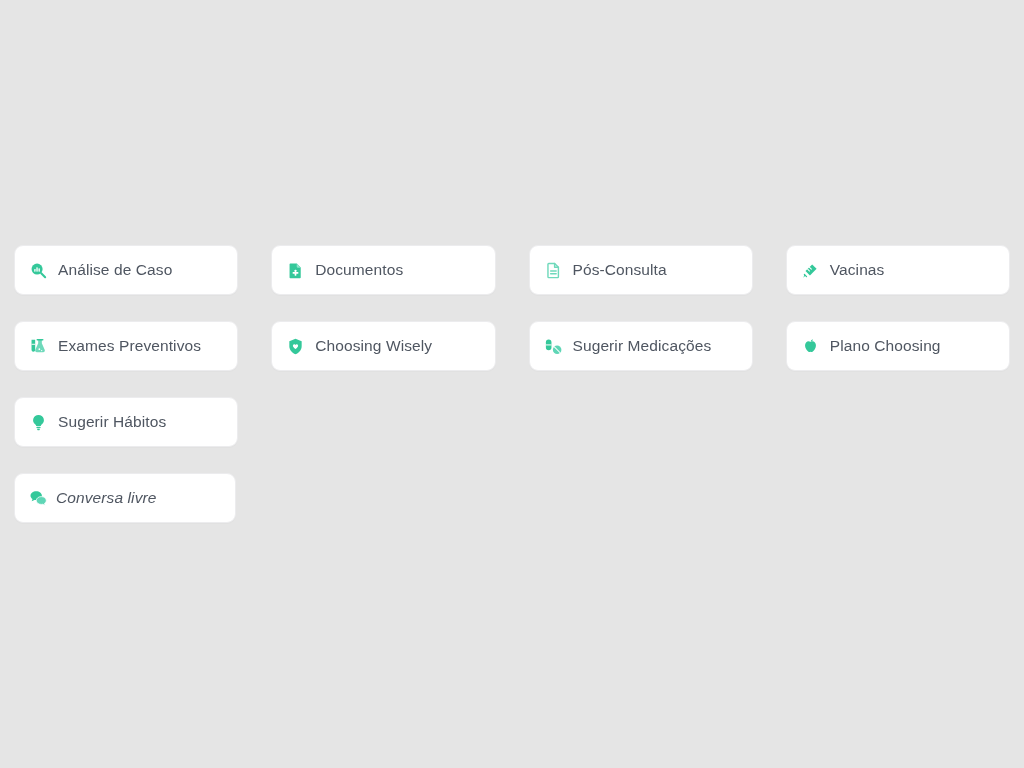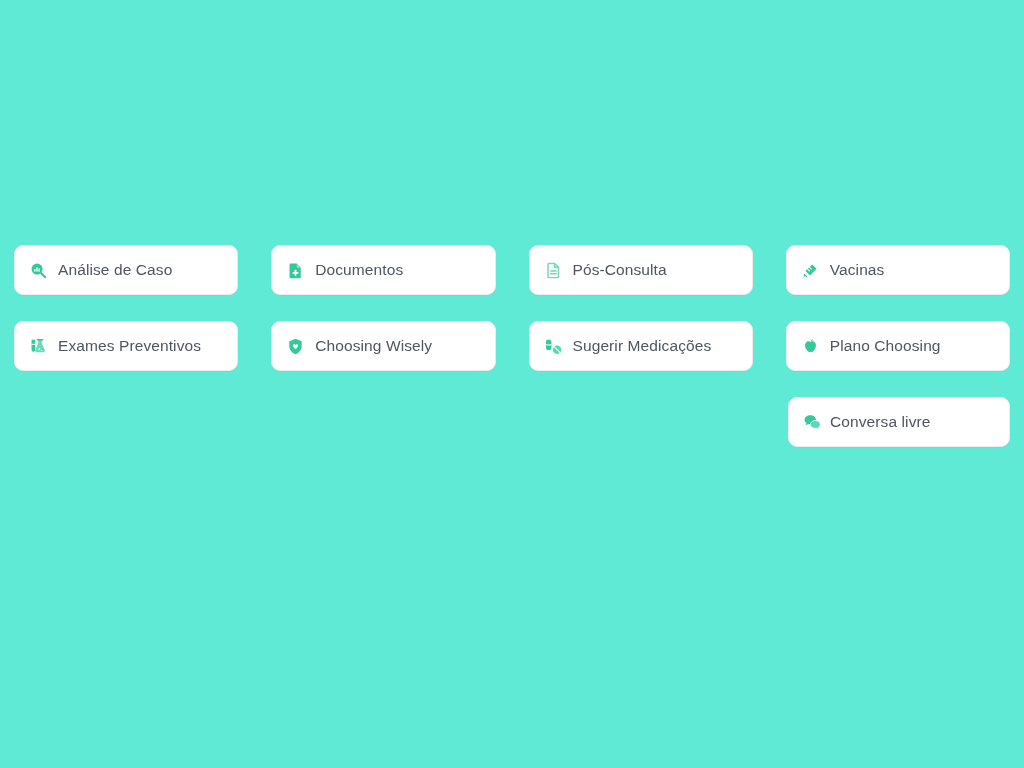--- a/index.html
+++ b/index.html
@@ -12,21 +12,21 @@
     overflow: hidden;
   }
 
   #app {
     width: 1024px;
     height: 768px;
     display: flex;
     flex-direction: column;
     align-items: center;
     justify-content: flex-start;
-    background: #5eead4;
+    background: #e5e5e5;
   }
 
   .spacer-top { height: 245px; flex: 0 0 auto; }
 
   .action-grid {
     width: 996px;
     display: grid;
     grid-template-columns: repeat(4, 1fr);
     column-gap: 33px;
     row-gap: 26px;
@@ -61,22 +61,23 @@
     font-size: 15.5px;
     line-height: 1;
     color: #4f5661;
     letter-spacing: 0.1px;
     white-space: nowrap;
   }
 
   .freechat-row {
     width: 996px;
     display: flex;
-    justify-content: flex-end;
+    justify-content: flex-start;
     margin-top: 26px;
+    font-style: italic;
   }
 
   .freechat-card {
     width: 222px;
     height: 50px;
     background: #ffffff;
     border: 1px solid #ececee;
     border-radius: 9px;
     display: flex;
     align-items: center;
@@ -187,20 +188,30 @@
     <div class="action-card">
       <span class="card-icon">
         <svg viewBox="0 0 24 24" fill="none">
           <path d="M12 6.4 c-1.6 -1.3 -4.0 -1.2 -5.6 0.5 -1.9 2.0 -1.6 5.7 0.2 8.7 1.1 1.8 2.5 3.3 3.7 3.3 0.7 0 1.1 -0.35 1.7 -0.35 0.6 0 1.0 0.35 1.7 0.35 1.2 0 2.6 -1.5 3.7 -3.3 1.8 -3.0 2.1 -6.7 0.2 -8.7 -1.6 -1.7 -4.0 -1.8 -5.6 -0.5 z" fill="#34c89a"></path>
           <path d="M12.2 6.0 c0.1 -1.6 1.1 -2.8 2.6 -3.3 0.2 1.6 -0.8 3.0 -2.6 3.3 z" fill="#34c89a"></path>
         </svg>
       </span>
       <span class="card-label">Plano Choosing</span>
     </div>
 
+    <div class="action-card">
+      <span class="card-icon">
+        <svg viewBox="0 0 24 24" fill="none">
+          <path d="M12 2.4 a6.7 6.7 0 0 0 -3.9 12.2 c0.6 0.45 0.95 1.1 0.95 1.85 h5.9 c0 -0.75 0.35 -1.4 0.95 -1.85 A6.7 6.7 0 0 0 12 2.4 z" fill="#34c89a"></path>
+          <rect x="9.3" y="17.4" width="5.4" height="1.9" rx="0.9" fill="#34c89a"></rect>
+          <rect x="10.3" y="20.0" width="3.4" height="1.8" rx="0.9" fill="#34c89a"></rect>
+        </svg>
+      </span>
+      <span class="card-label">Sugerir Hábitos</span>
+    </div>
 
   </div>
 
   <div class="freechat-row">
     <div class="freechat-card">
       <span class="card-icon">
         <svg viewBox="0 0 24 24" fill="none">
           <path d="M9.1 2.8 c4.0 0 7.2 2.5 7.2 5.6 0 3.1 -3.2 5.6 -7.2 5.6 -0.75 0 -1.5 -0.09 -2.15 -0.25 l-3.6 1.6 1.1 -2.7 C3.0 11.6 1.9 10.1 1.9 8.4 c0 -3.1 3.2 -5.6 7.2 -5.6 z" fill="#34c89a"></path>
           <path d="M15.5 9.6 c3.5 0 6.3 2.2 6.3 4.9 0 1.5 -0.9 2.85 -2.3 3.75 l0.95 2.4 -3.1 -1.4 c-0.6 0.13 -1.2 0.2 -1.85 0.2 -3.5 0 -6.3 -2.2 -6.3 -4.95 0 -2.7 2.8 -4.9 6.3 -4.9 z" fill="#5fd6b6" stroke="#ffffff" stroke-width="0.9"></path>
         </svg>

